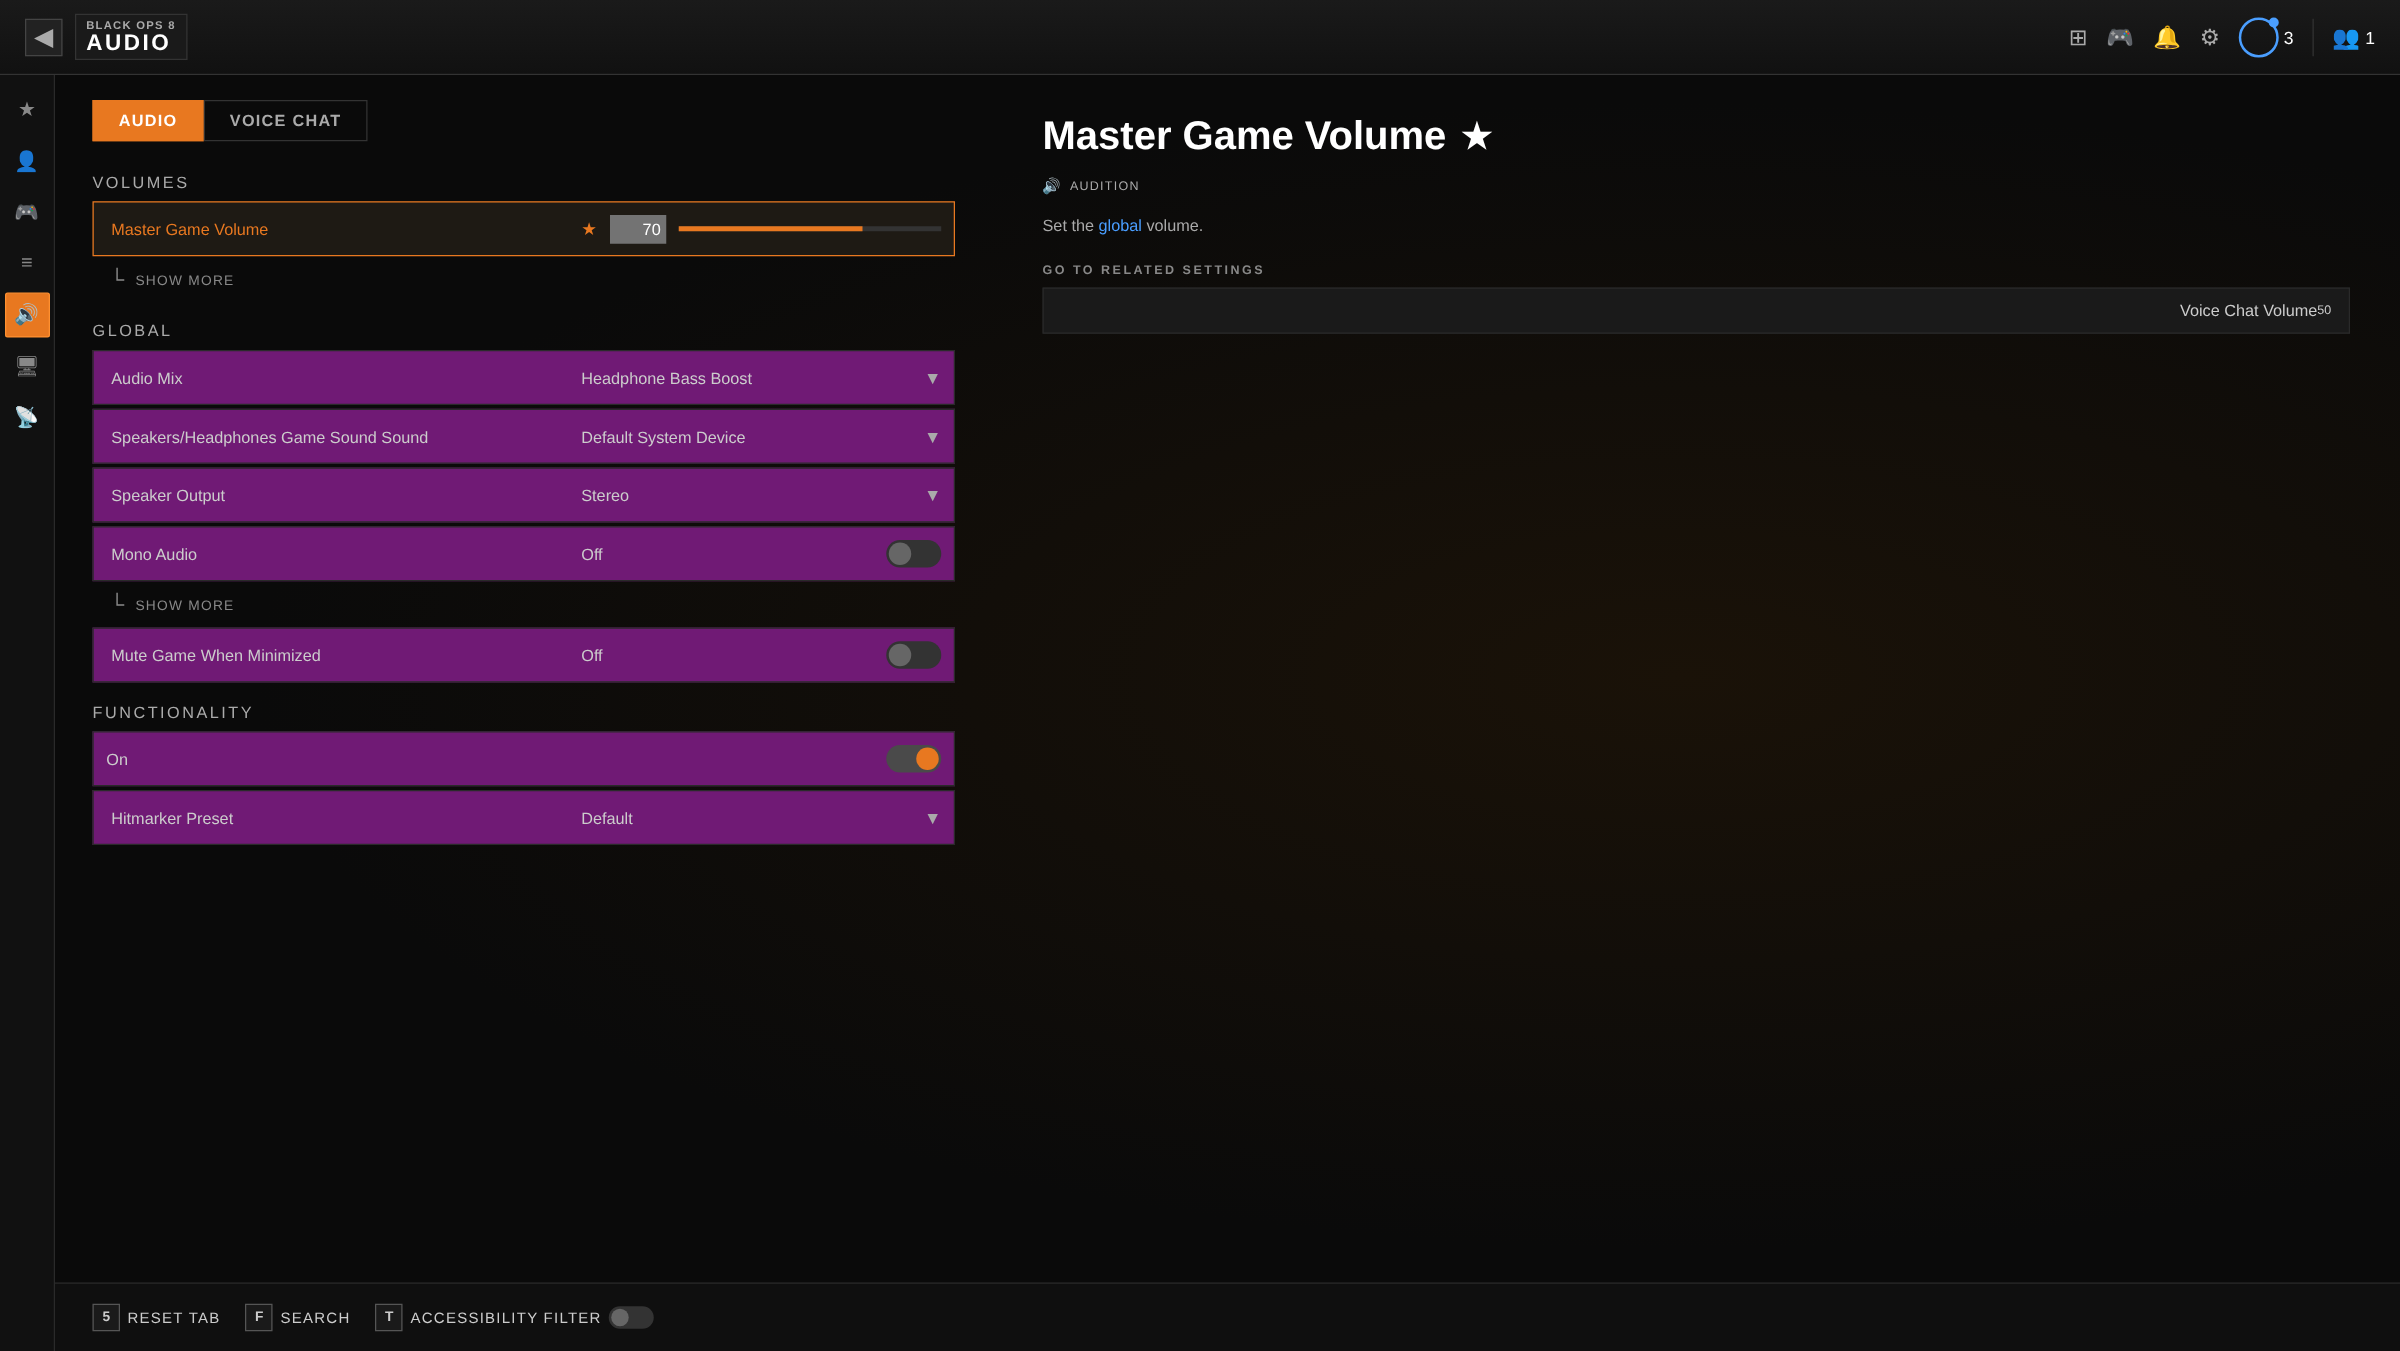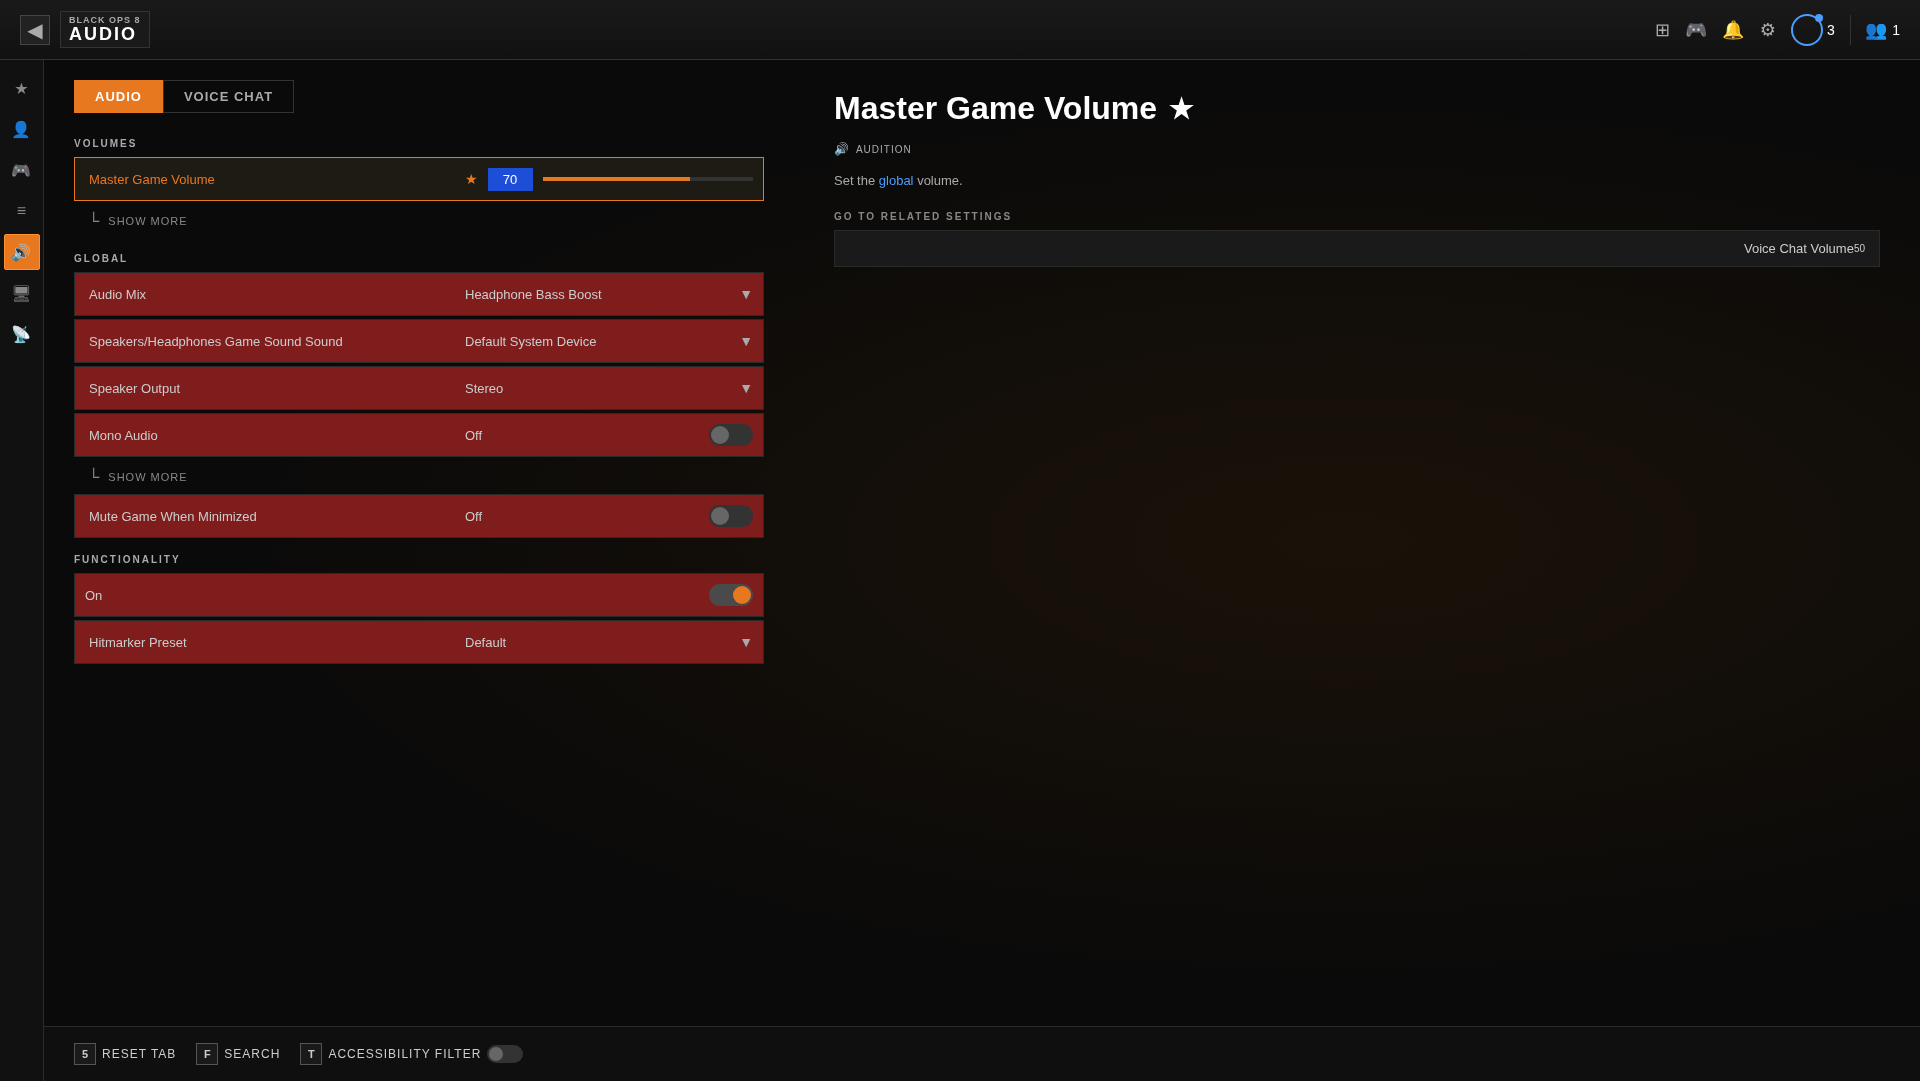--- a/index.html
+++ b/index.html
@@ -201,34 +201,34 @@
     }
 
     .tab.inactive {
       background: transparent;
       color: #aaa;
       border-color: #333;
     }
 
     
     .section-header {
-      font-size: 10px;
-      font-weight: bold;
+      font-size: 13px;
+      font-weight: normal;
       letter-spacing: 2px;
       color: #aaa;
       text-transform: uppercase;
       margin-bottom: 8px;
       margin-top: 15px;
     }
 
     
     .setting-row {
       display: flex;
       align-items: center;
-      background: #7f1d1d;
+      background: #701a75;
       border: 1px solid #2a2a2a;
       margin-bottom: 3px;
       min-height: 44px;
       cursor: pointer;
     }
 
     .setting-row.selected {
       border-color: #e87820;
       background: #1e1a14;
     }
@@ -251,26 +251,26 @@
       gap: 10px;
       padding: 0 10px;
     }
 
     .star-icon {
       color: #e87820;
       font-size: 14px;
     }
 
     .value-input {
-      background: #1d4ed8;
+      background: #737373;
       border: none;
       color: #fff;
       font-size: 13px;
       width: 45px;
-      text-align: center;
+      text-align: right;
       padding: 4px;
     }
 
     .slider-container {
       flex: 1;
       height: 4px;
       background: #333;
       position: relative;
     }
 

